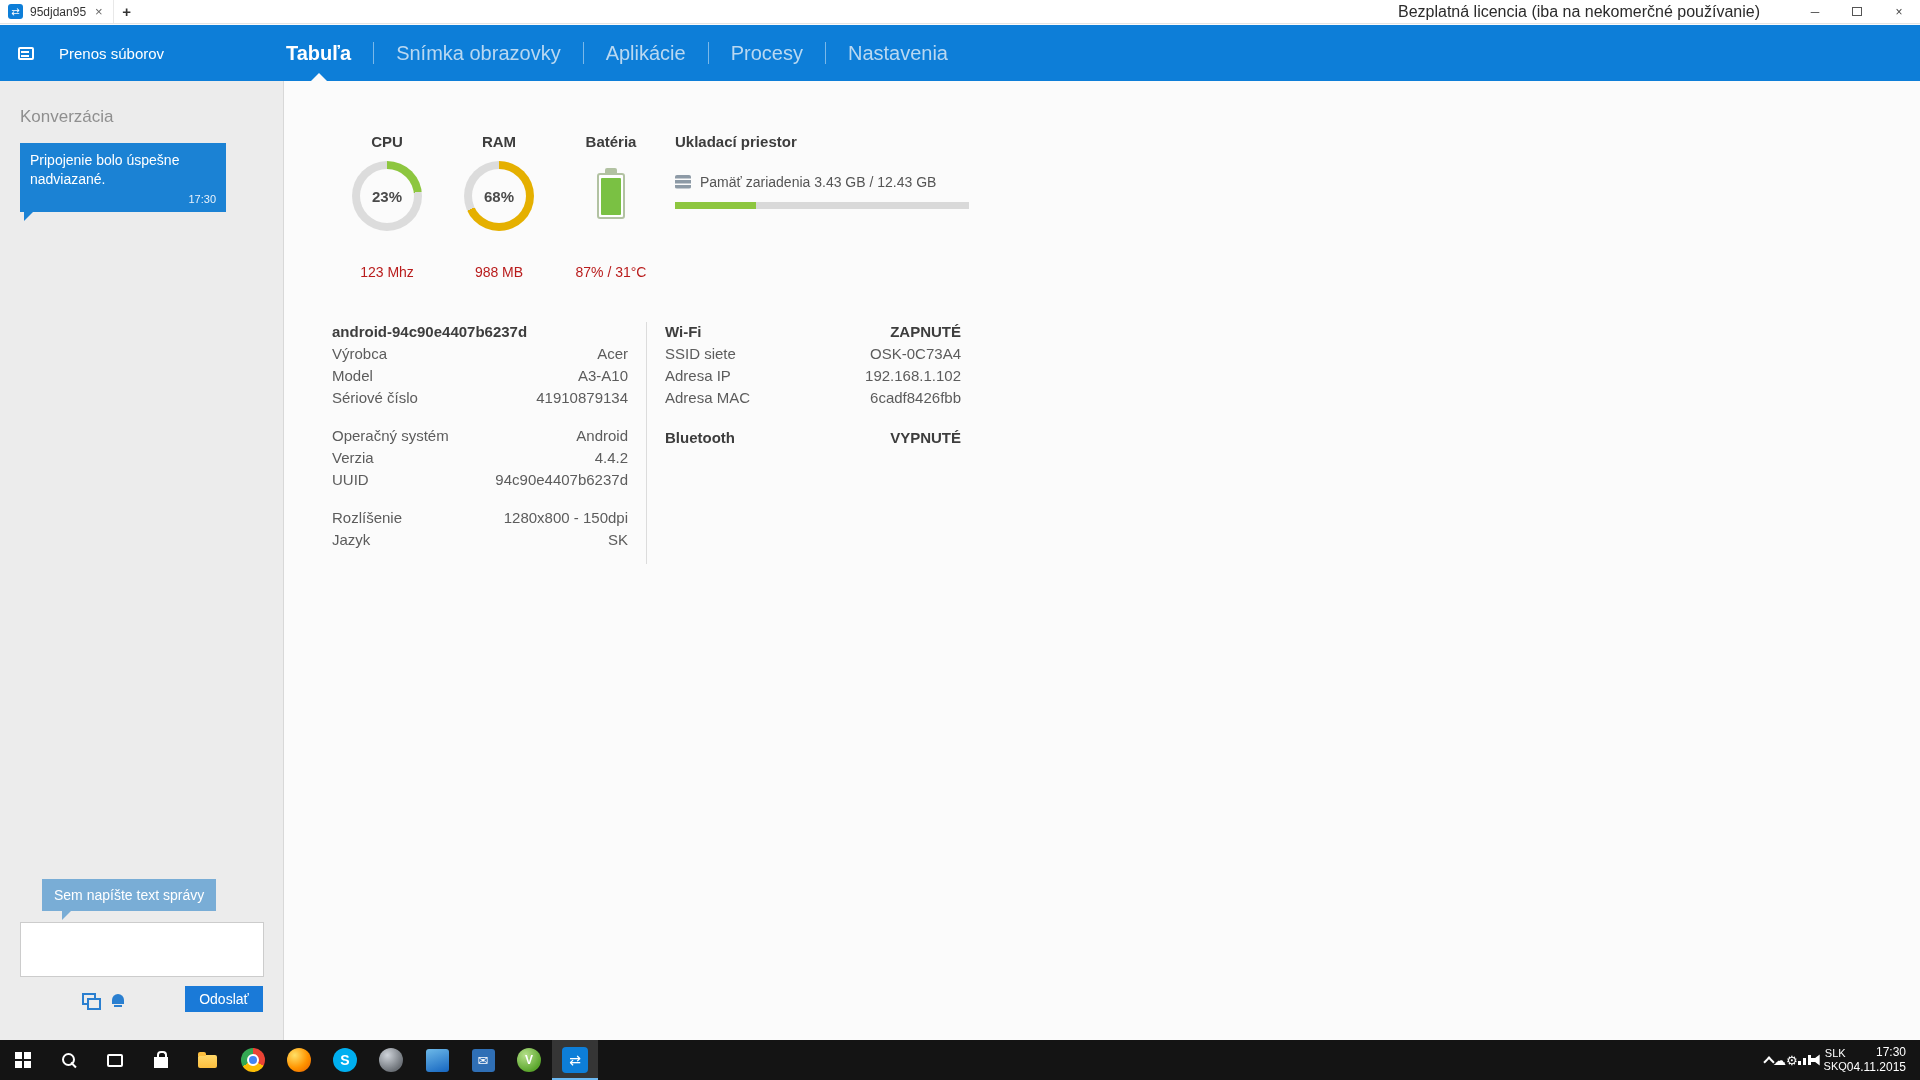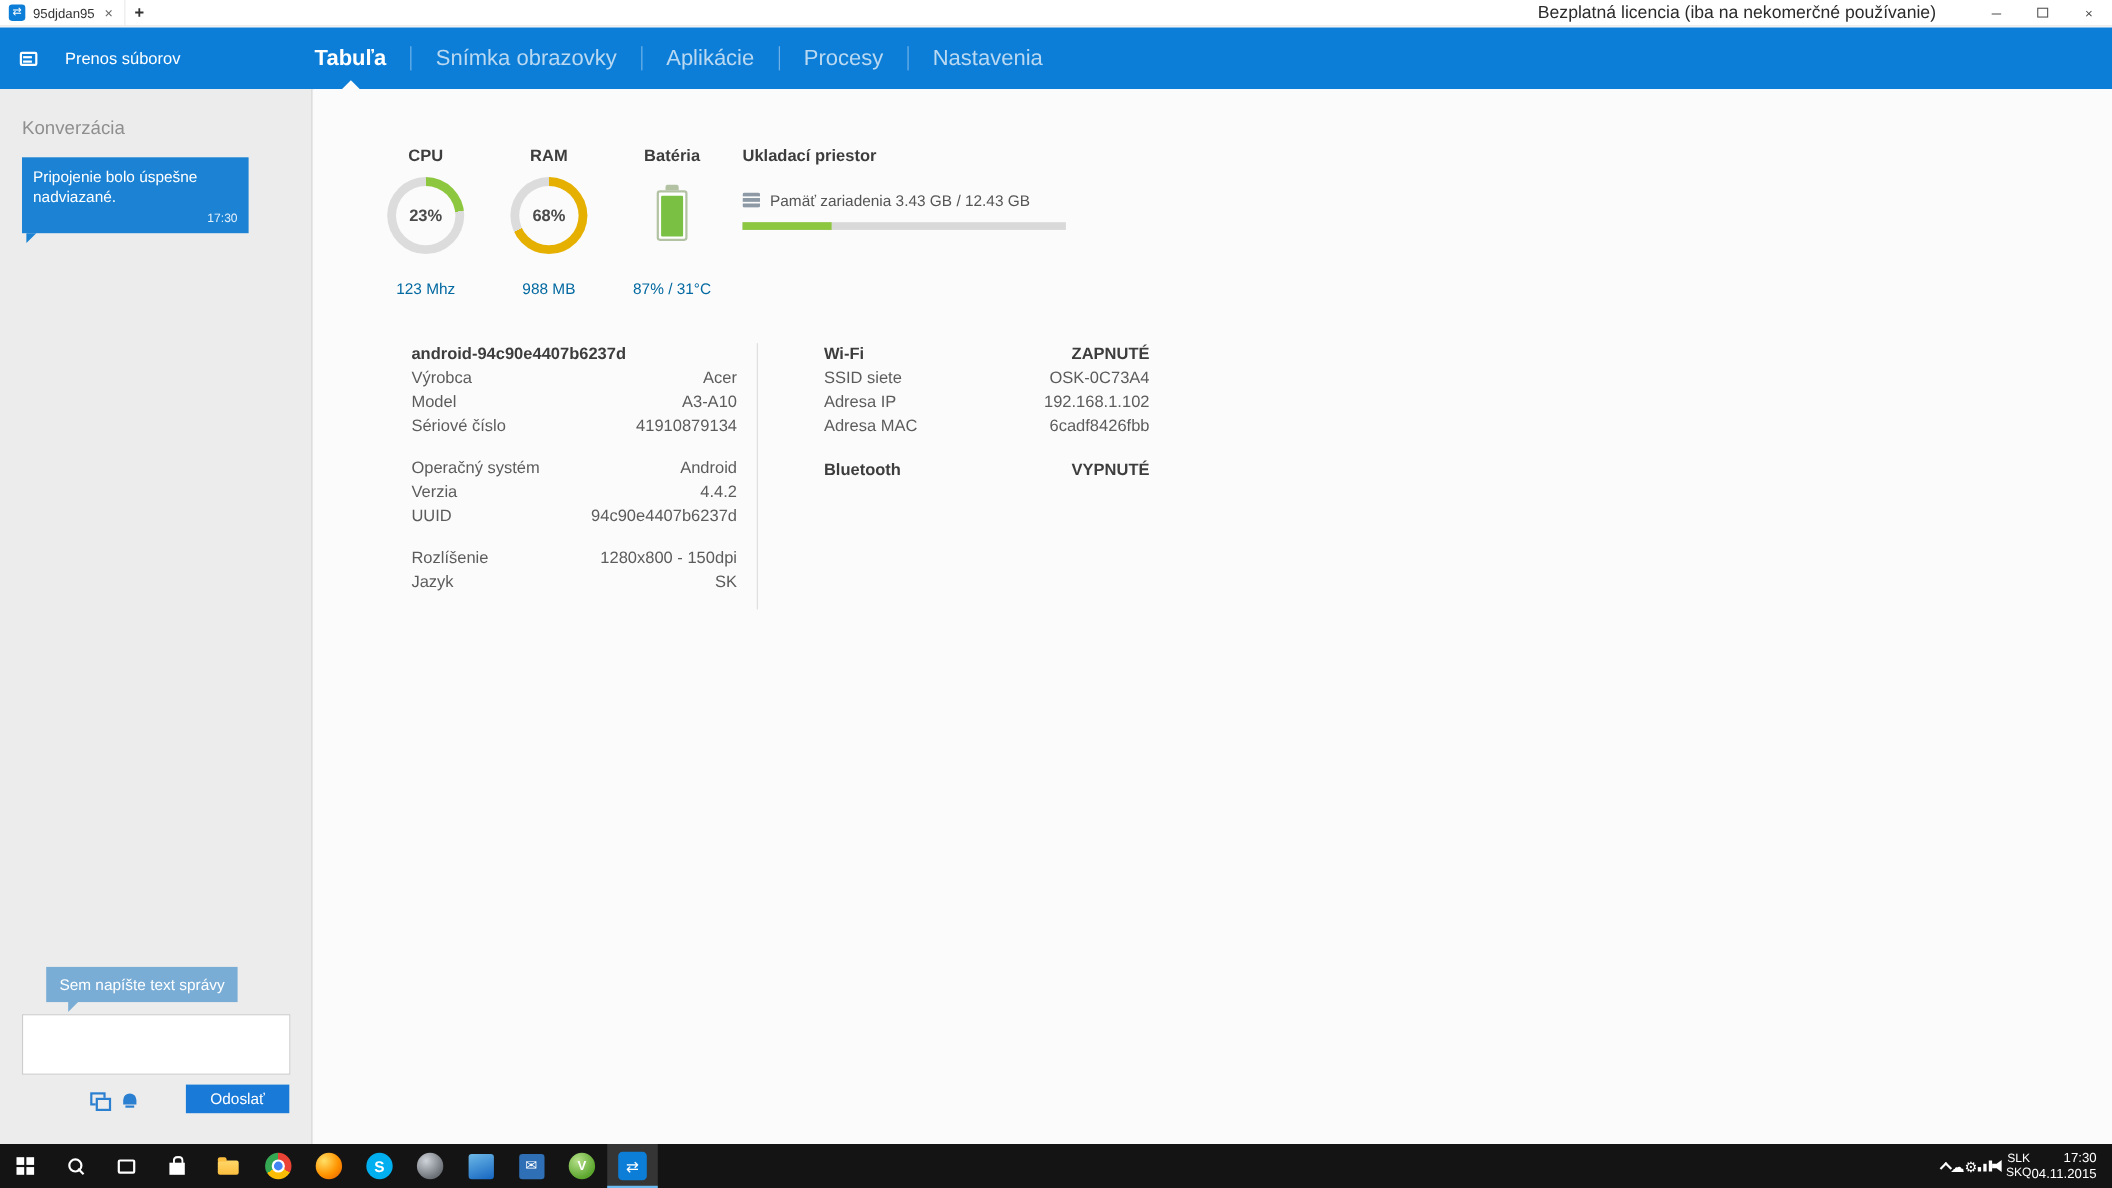--- a/index.html
+++ b/index.html
@@ -38,46 +38,46 @@
   .chat-bottom { position:absolute; left:0; right:0; bottom:28px; padding:0 20px; }
   .hint-bubble { display:inline-block; margin-left:22px; background:#79add6; color:#fff; font-size:14px; padding:8px 12px; }
   .hint-tail { margin-left:42px; width:0; height:0; border-top:9px solid #79add6; border-right:9px solid transparent; }
   .chat-input { display:block; width:244px; height:55px; background:#fff; border:1px solid #cccccc; font-size:14px; padding:6px 8px; resize:none; font-family:inherit; margin-top:2px; }
   .chat-actions { display:flex; align-items:center; margin-top:9px; padding-left:62px; }
   .act-icon { margin-right:16px; position:relative; }
   .ic-sendfile { width:14px; height:12px; border:2px solid #2a7fd0; }
   .ic-sendfile::after { content:""; position:absolute; left:3px; top:3px; width:10px; height:8px; background:#ececec; border:2px solid #2a7fd0; }
   .ic-buzz { width:12px; height:10px; background:#2a7fd0; border-radius:6px 6px 0 0; }
   .ic-buzz::after { content:""; position:absolute; left:2px; bottom:-3px; width:8px; height:2px; background:#2a7fd0; }
-  .send-btn { margin-left:auto; width:94px; height:26px; background:#1a7ad8; color:#fff; font-size:14px; border:none; font-family:inherit; display:flex; align-items:center; justify-content:center; }
+  .send-btn { margin-left:auto; width:78px; height:26px; background:#1a7ad8; color:#fff; font-size:14px; border:none; font-family:inherit; display:flex; align-items:center; justify-content:center; }
 
   
   .main { position:absolute; top:81px; left:285px; right:0; bottom:40px; background:#fbfbfb; }
   .gauges-row { display:flex; padding:52px 0 0 46px; }
   .gauge-col { width:112px; text-align:center; }
   .g-label { font-size:15px; font-weight:700; color:#3d3d3d; }
   .g-mid { height:84px; display:flex; align-items:center; justify-content:center; margin-top:4px; }
   .gauge { width:70px; height:70px; border-radius:50%; background:#dcdcdc; display:flex; align-items:center; justify-content:center; }
   .g-inner { width:54px; height:54px; border-radius:50%; background:#fbfbfb; display:flex; align-items:center; justify-content:center; font-size:15px; font-weight:700; color:#4a4a4a; }
-  .g-detail { margin-top:16px; font-size:14px; color:#0369a1; }
+  .g-detail { margin-top:26px; font-size:14px; color:#b91c1c; }
   .battery { width:28px; height:46px; border:2px solid #b2c2a2; border-radius:3px; position:relative; background:#ffffff; }
   .battery::before { content:""; position:absolute; top:-7px; left:50%; margin-left:-6px; width:12px; height:5px; background:#b2c2a2; border-radius:2px 2px 0 0; }
   .battery-fill { position:absolute; left:2px; right:2px; bottom:2px; border-radius:1px; background:#7ac143; }
   .storage-col { margin-left:8px; width:310px; text-align:left; padding-top:0; }
   .s-title { font-size:15px; font-weight:700; color:#3d3d3d; }
   .s-row { display:flex; align-items:center; gap:9px; margin-top:24px; font-size:14px; color:#555; }
   .db-icon { width:16px; height:14px; border-radius:2px;
     background:linear-gradient(#8d9aa6,#8d9aa6) 0 0/16px 3.5px no-repeat,
                linear-gradient(#8d9aa6,#8d9aa6) 0 5px/16px 3.5px no-repeat,
                linear-gradient(#8d9aa6,#8d9aa6) 0 10px/16px 3.5px no-repeat; }
   .s-bar { margin-top:12px; width:294px; height:7px; background:#d9d9d9; }
   .s-fill { height:100%; width:0; background:#8dc63f; }
 
   .info-row { display:flex; margin:40px 0 0 47px; }
-  .info-col { width:296px;margin-left:42px; }
+  .info-col { width:296px; }
   .dev-name { font-size:15px; font-weight:700; color:#3d3d3d; height:22px; display:flex; align-items:center; }
   .grp { margin-top:16px; }
   .grp.first { margin-top:0; }
   .row { display:flex; justify-content:space-between; align-items:center; height:22px; font-size:15px; color:#5c5c5c; }
   .row.head span { font-weight:700; color:#3d3d3d; }
   .row.bt { margin-top:18px; }
   .vsep { width:1px; background:#dcdcdc; margin:2px 18px 0 18px; height:242px; }
 
   
   .taskbar { position:absolute; left:0; right:0; bottom:0; height:40px; background:#141414; display:flex; align-items:stretch; color:#fff; }

